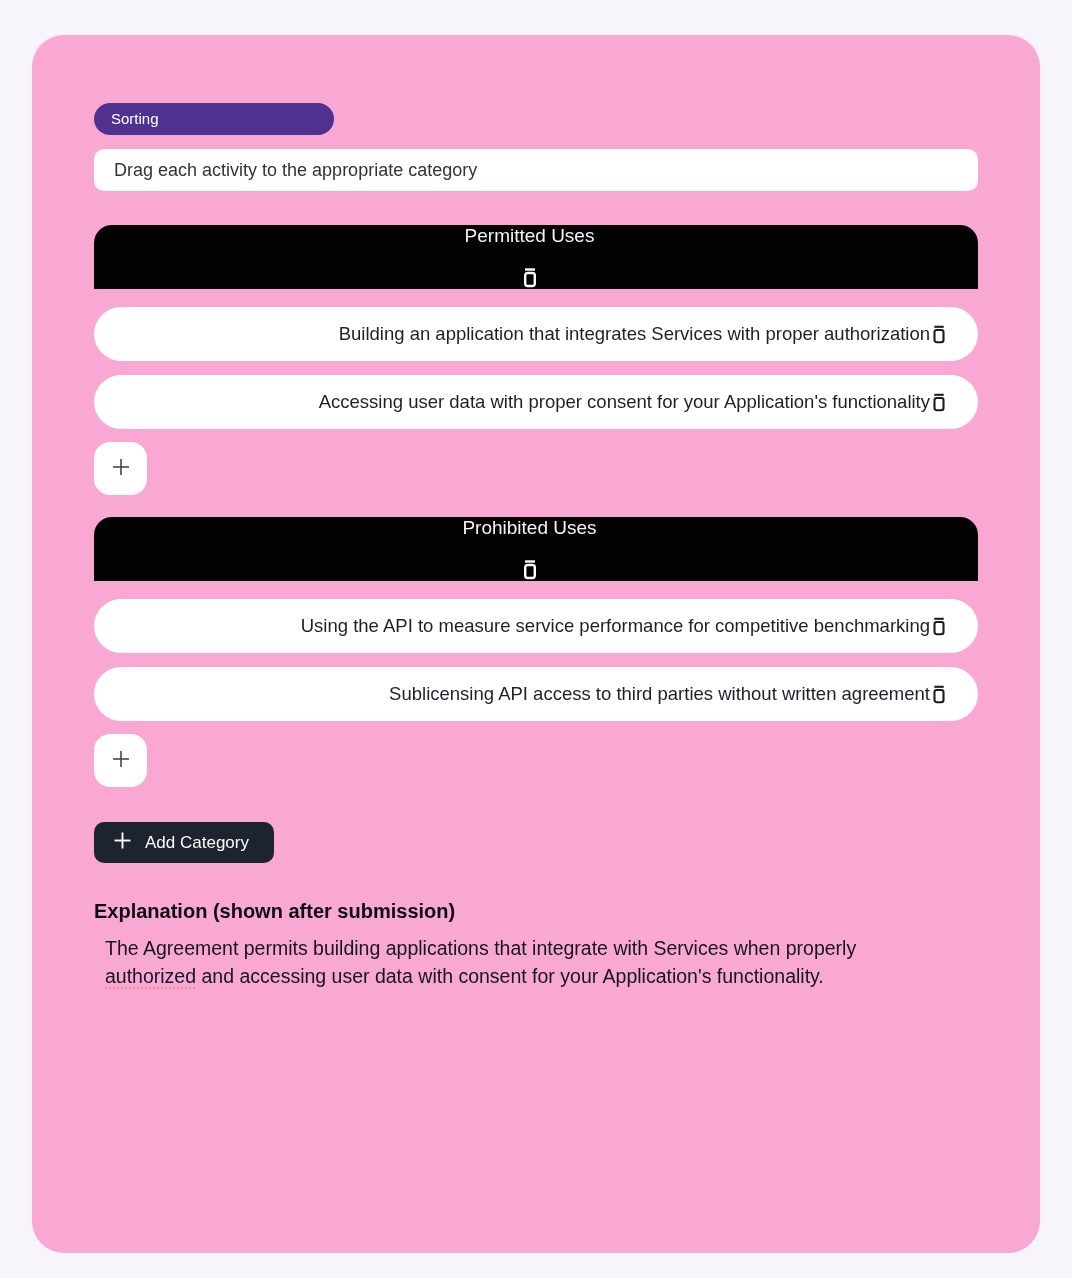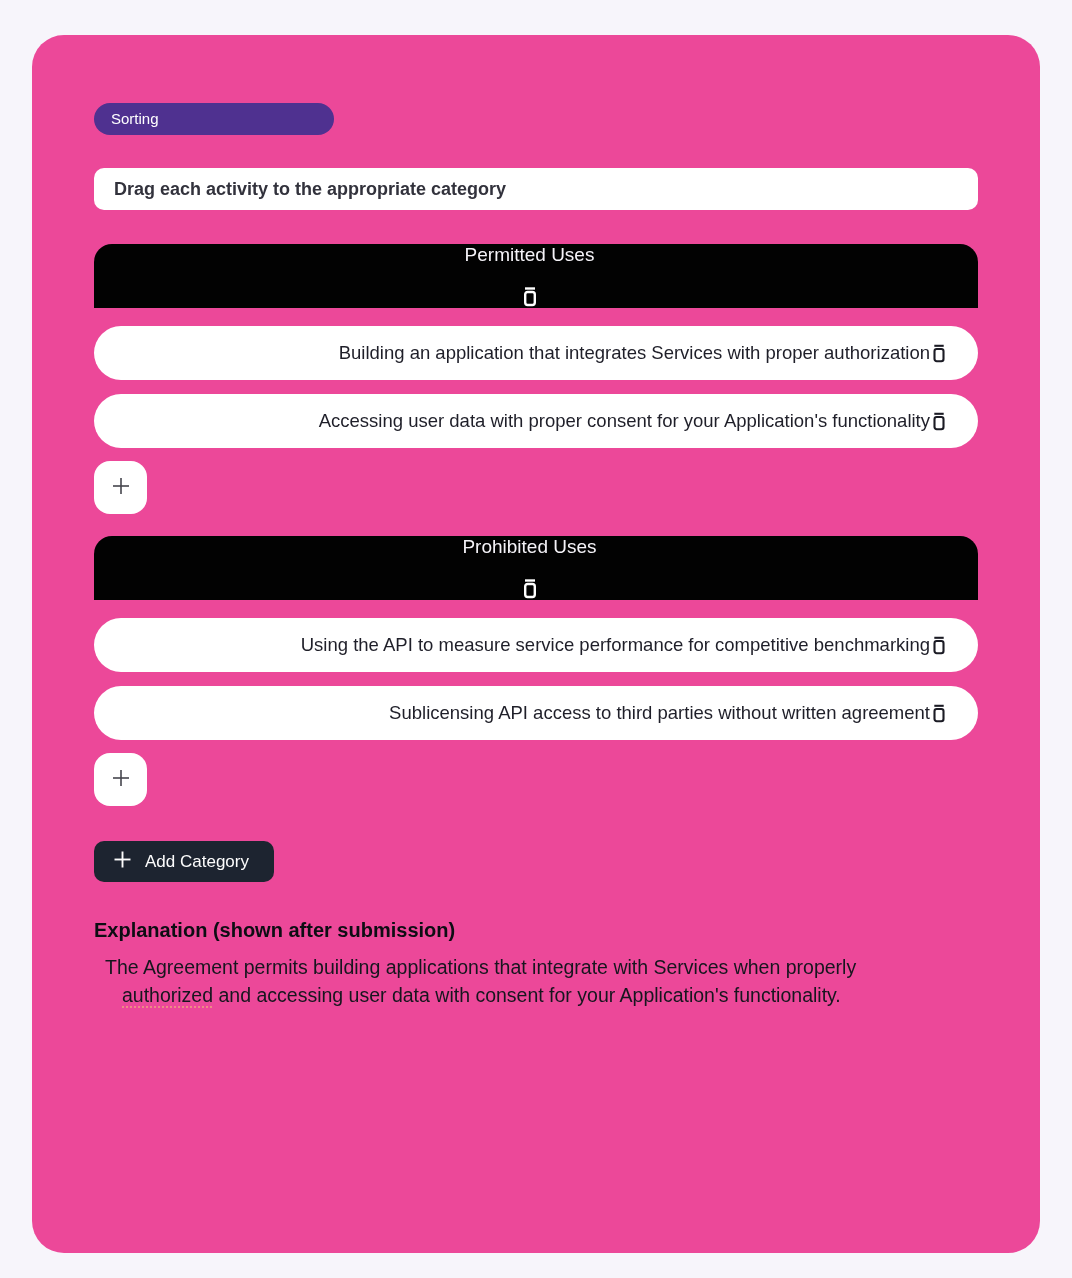--- a/index.html
+++ b/index.html
@@ -7,21 +7,21 @@
     width: 1072px;
     background: #f7f5fb;
     font-family: "Liberation Sans", sans-serif;
   }
   .page { width: 1072px; height: 1278px; position: relative; }
 
   .card {
     position: absolute;
     left: 32px; top: 35px;
     width: 1008px; height: 1218px;
-    background: #ec4899;
+    background: #f9a8d4;
     border-radius: 32px;
     padding: 68px 62px 0 62px;
   }
 
   .badge {
     display: block;
     width: 240px;
     height: 32px;
     line-height: 32px;
     background: #4f3190;
@@ -35,31 +35,30 @@
     margin-top: 13px;
     font-size: 44px;
     font-weight: 500;
     letter-spacing: 0.4px;
     line-height: 1.1;
     color: #0c0c12;
     max-width: 880px;
   }
 
   .instruction {
-    margin-top: 33px;
+    margin-top: 14px;
     width: 884px;
     height: 42px;
     background: #ffffff;
     border-radius: 10px;
     display: flex;
     align-items: center;
     padding: 0 20px;
     font-size: 18px;
     color: #32323c;
-    font-weight: bold;
   }
 
   .category { margin-top: 34px; }
 
   .cat-header {
     width: 884px;
     height: 64px;
     background: #020202;
     border-radius: 18px 18px 0 0;
     display: flex;
@@ -136,21 +135,20 @@
     padding-left: 11px;
     max-width: 800px;
     font-size: 19.5px;
     line-height: 28px;
     color: #16161e;
   }
   .spell-highlight {
     text-decoration: underline dotted #ef8b85;
     text-decoration-thickness: 2px;
     text-underline-offset: 4px;
-    margin-left: 17px;
   }
 </style>
 </head>
 <body>
 
 <div class="page">
   <div class="card">
 
     <div class="badge">Sorting</div>
 

